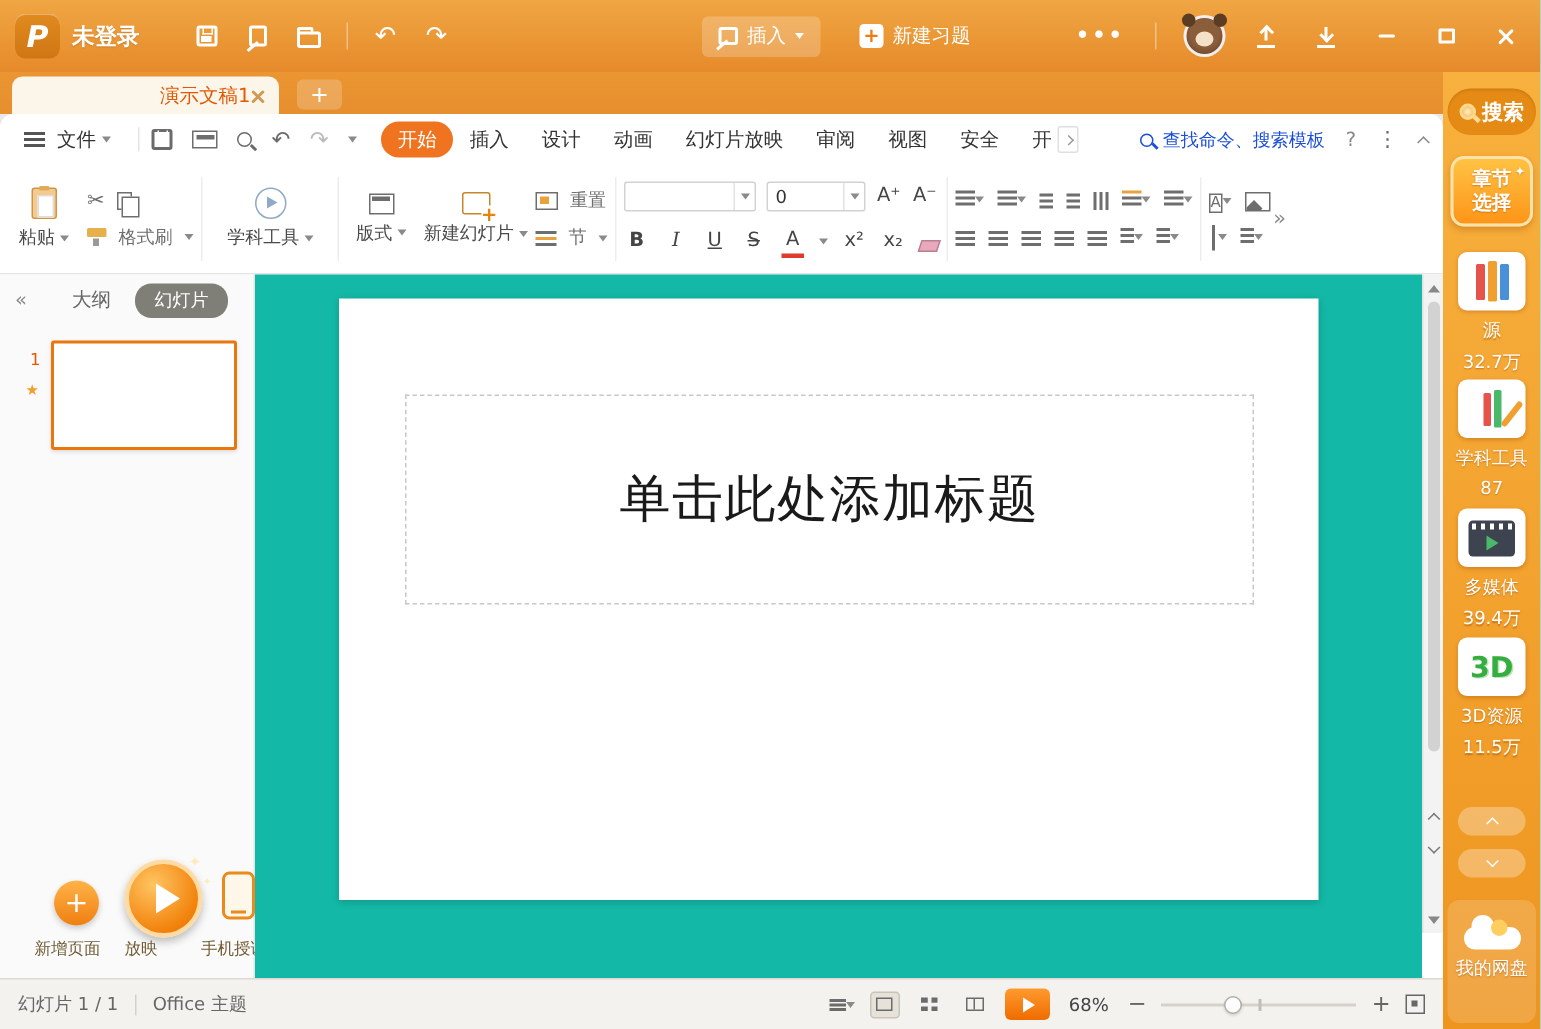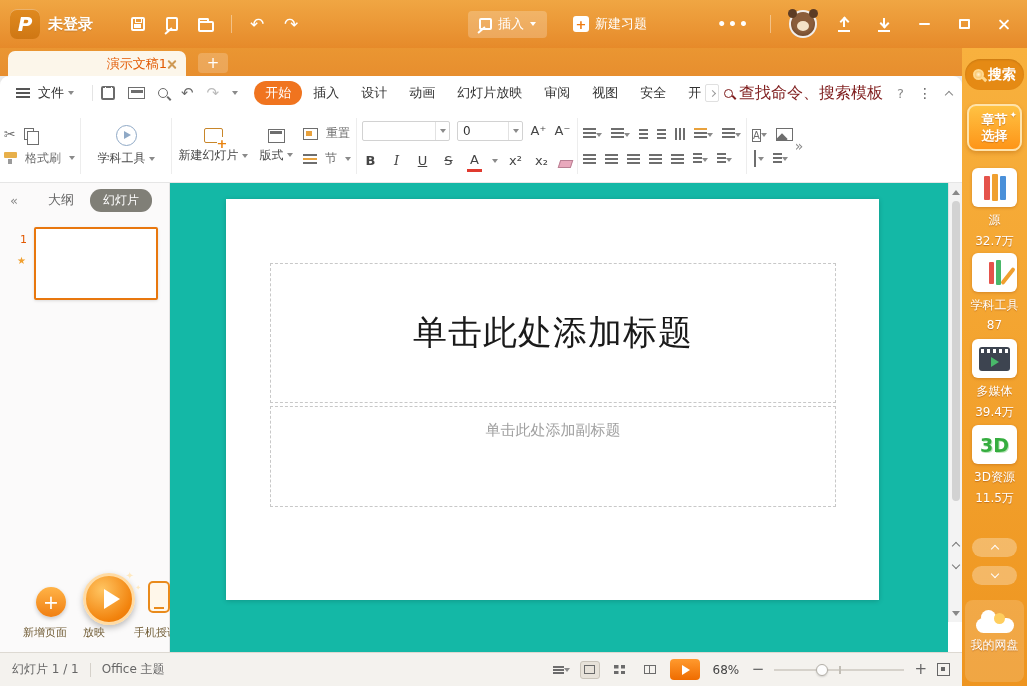--- a/index.html
+++ b/index.html
@@ -62,21 +62,21 @@
   
   .menubar{position:absolute;left:0;top:0;width:962px;height:34px;display:flex;align-items:center;padding:0 10px}
   .hamb{width:14px;height:2px;background:#555;box-shadow:0 4px 0 #555,0 8px 0 #555;margin:-8px 8px 0 6px}
   .file-btn{display:flex;align-items:center;gap:4px;font-size:13px;color:#333;margin-right:10px}
   .m-sep{width:1px;height:16px;background:#e4e4e4;margin:0 8px}
   .qa{display:flex;align-items:center;gap:13px;color:#6b6b6b;margin-right:16px}
   .mi{padding:3px 11px;border-radius:12px;font-size:13px;color:#333;white-space:nowrap}
   .mi.active{background:#f0741f;color:#fff}
   .mi-scroll{width:14px;height:18px;border:1px solid #e0e0e0;border-radius:2px;display:flex;align-items:center;justify-content:center;margin-left:2px}
   .m-right{margin-left:auto;display:flex;align-items:center;gap:14px;color:#666}
-  .m-search{display:flex;align-items:center;gap:6px;color:#7f1d1d;font-size:16px}
+  .m-search{display:flex;align-items:center;gap:6px;color:#1d4ed8;font-size:12px}
   .mag{display:inline-block;width:9px;height:9px;border:1.6px solid currentColor;border-radius:50%;position:relative}
   .mag::after{content:"";position:absolute;width:1.8px;height:5px;background:currentColor;transform:rotate(-45deg);right:-2.5px;bottom:-3.5px}
   .vdots{font-size:14px;letter-spacing:0}
   .chev{display:inline-block;width:6px;height:6px;border-right:1.8px solid currentColor;border-bottom:1.8px solid currentColor}
   .chev.up{transform:rotate(-135deg);margin-top:3px}
   .chev.right{transform:rotate(-45deg)}
   .chev.down{transform:rotate(45deg);margin-bottom:3px}
 
   
   .cv{display:inline-block;width:0;height:0;border-left:3.5px solid transparent;border-right:3.5px solid transparent;border-top:4px solid #8a8a8a;vertical-align:middle}
@@ -343,20 +343,27 @@
         </div>
         <span style="color:#888">?</span>
         <span class="vdots">⋮</span>
         <span class="chev up" style="color:#888"></span>
       </div>
     </div>
 
     <div class="ribbon">
 
       <div class="rgrp">
+        <div class="bigbtn">
+          <span class="i-paste"></span>
+          <span class="blab">
+              <span>粘贴</span>
+              <span class="cv"></span>
+            </span>
+        </div>
         <div class="minicol">
           <div class="minirow">
             <span style="font-size:14px;color:#6e6e6e">✂</span>
             <span class="i-copy"></span>
           </div>
           <div class="minirow">
             <span class="i-brush"></span>
             <span>格式刷</span>
             <span class="cv"></span>
           </div>
@@ -369,31 +376,31 @@
           <span class="i-playc"></span>
           <span class="blab">
               <span>学科工具</span>
               <span class="cv"></span>
             </span>
         </div>
       </div>
       <div class="rsep"></div>
 
       <div class="rgrp">
+        <div class="bigbtn" style="width:46px">
+          <span class="i-layout"></span>
+          <span class="blab">
+              <span>版式</span>
+              <span class="cv"></span>
+            </span>
+        </div>
         <div class="bigbtn" style="width:72px">
           <span class="i-newslide"></span>
           <span class="blab">
               <span>新建幻灯片</span>
-              <span class="cv"></span>
-            </span>
-        </div>
-        <div class="bigbtn" style="width:46px">
-          <span class="i-layout"></span>
-          <span class="blab">
-              <span>版式</span>
               <span class="cv"></span>
             </span>
         </div>
         <div class="minicol">
           <div class="minirow">
             <span class="i-reset"></span>
             <span>重置</span>
           </div>
           <div class="minirow">
             <span class="i-sect"></span>
@@ -489,23 +496,20 @@
       <div class="qa-phone"></div>
       <div class="qa-lab" style="left:23px;top:442px">新增页面</div>
       <div class="qa-lab" style="left:83px;top:442px">放映</div>
       <div class="qa-lab" style="left:134px;top:442px">手机授课</div>
     </div>
 
     <div class="canvas">
       <div class="slide">
         <div class="ph ph-title">
           <span>单击此处添加标题</span>
-        </div>
-        <div class="ph ph-sub">
-          <span>单击此处添加副标题</span>
         </div>
       </div>
     </div>
 
     <div class="vscroll">
       <div class="sc-btn" style="top:0">
           <span class="tri-up"></span>
         </div>
       <div class="sc-thumb"></div>
       <div class="sc-nav" style="top:352px">

